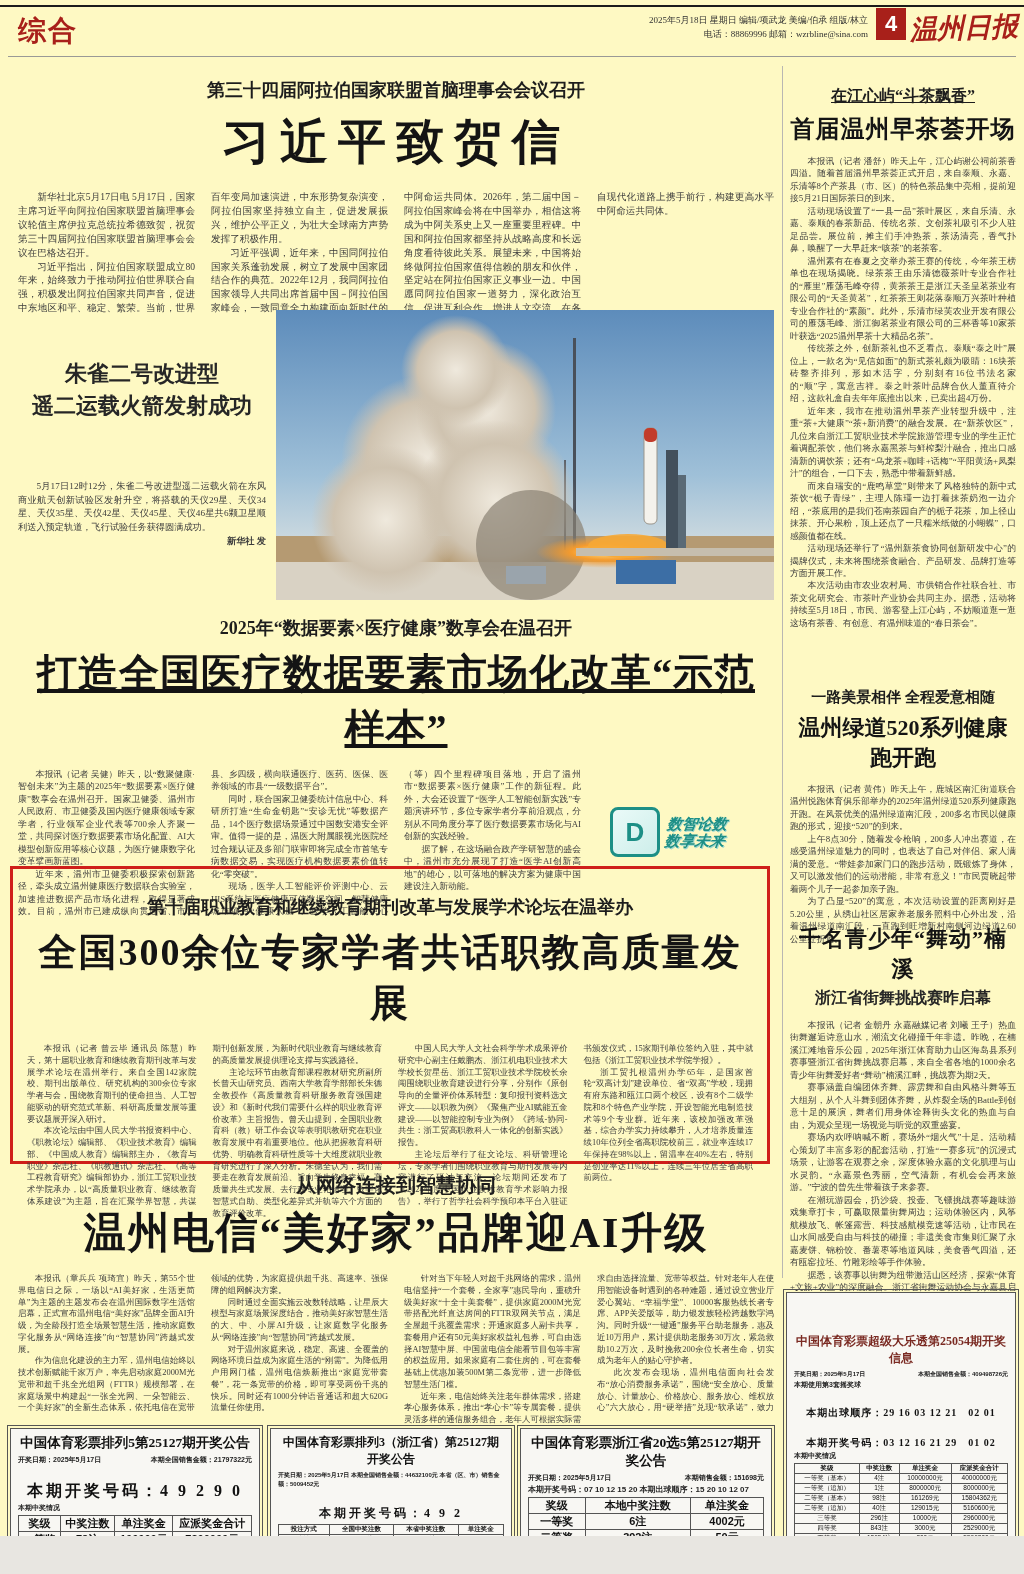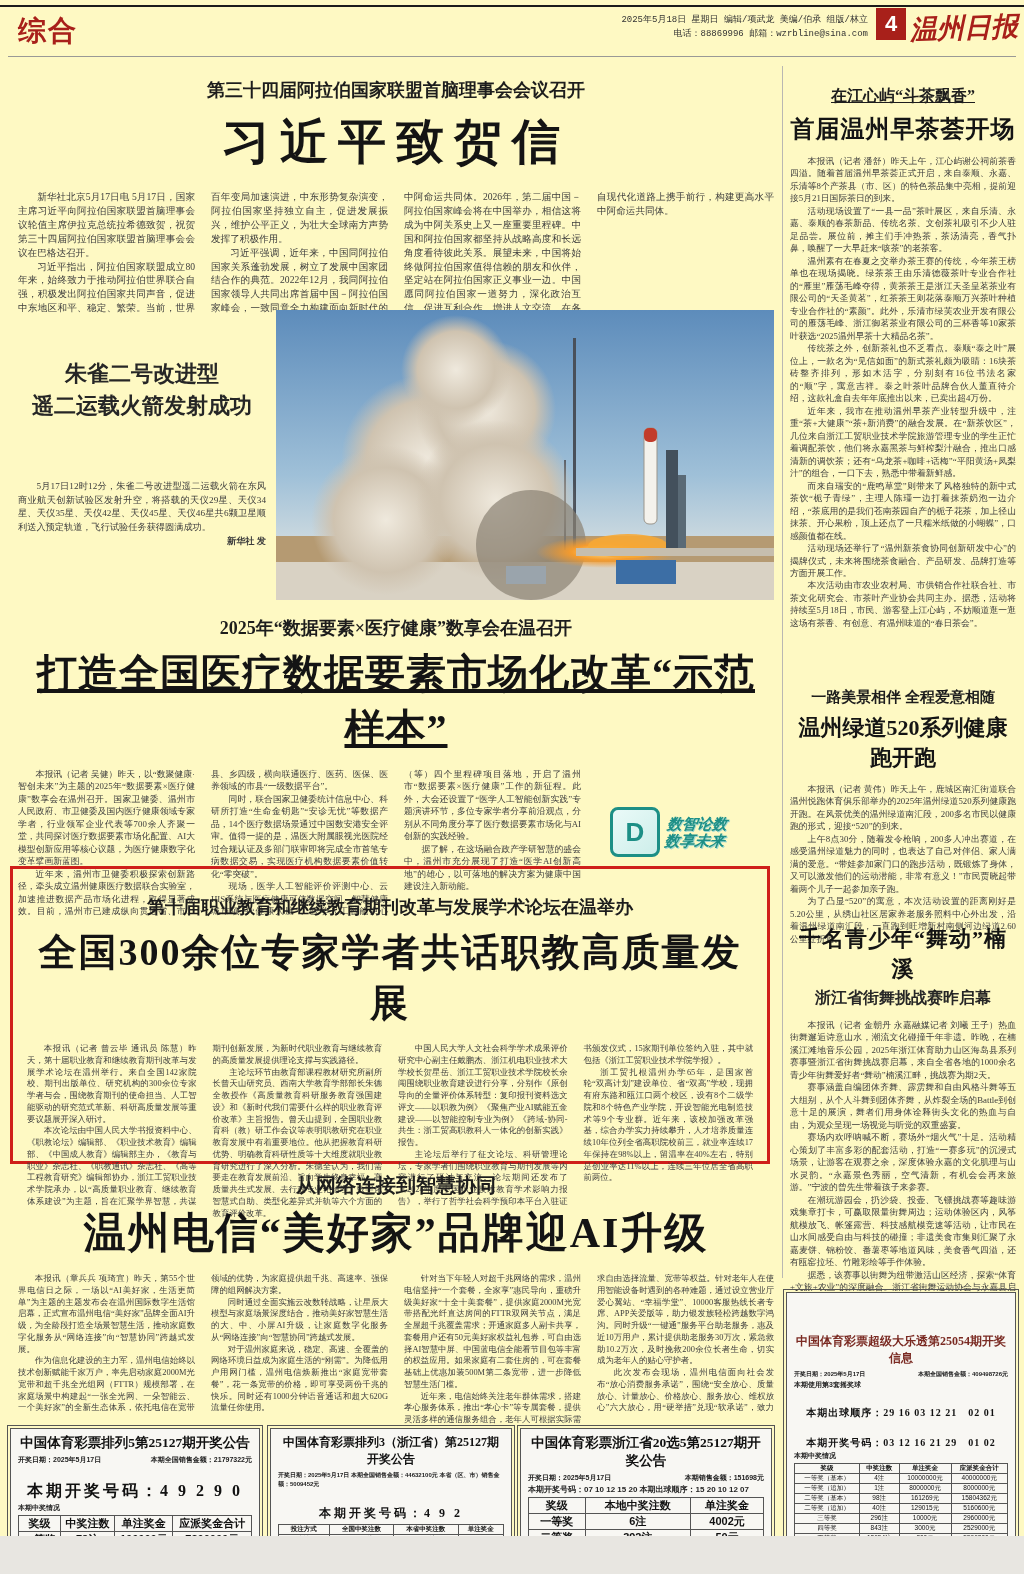--- a/index.html
+++ b/index.html
@@ -4,21 +4,21 @@
 <style>
   html,body{margin:0;padding:0;background:#e8e6e1;}
   .page{position:relative;width:1024px;height:1536px;background:#fef9c3;overflow:hidden;
         font-family:"Liberation Serif","DejaVu Serif",serif;color:#262626;}
   .abs{position:absolute;}
   
   .topline{position:absolute;left:0;top:5px;width:1024px;height:2px;background:#1b1b1b;}
   .section-name{position:absolute;left:18px;top:12px;font-size:28px;font-weight:bold;color:#a8201a;
                 font-family:"Liberation Sans",sans-serif;letter-spacing:2px;}
   .pub-info{position:absolute;right:156px;top:14px;text-align:right;font-size:9px;line-height:1.5;color:#333;
-            font-family:Liberation Mono, monospace;}
+            font-family:Liberation Serif, serif;}
   .pagenum{position:absolute;right:118px;top:8px;width:30px;height:32px;background:#a8201a;color:#fff;
            font-size:22px;font-weight:bold;display:flex;align-items:center;justify-content:center;
            font-family:"Liberation Sans",sans-serif;}
   .masthead{position:absolute;right:6px;top:10px;width:108px;text-align:center;color:#a8201a;
             font-size:27px;font-weight:bold;font-style:italic;transform:rotate(-2deg);
             font-family:"DejaVu Serif",serif;white-space:nowrap;}
   .header-rule{position:absolute;left:8px;top:56px;width:1008px;height:1px;background:#9a9a96;}
   .v-rule{position:absolute;left:782px;top:66px;height:1212px;width:1px;background:#b9b7b2;}
   
   .kicker{text-align:center;font-weight:bold;color:#1d1d1d;}

